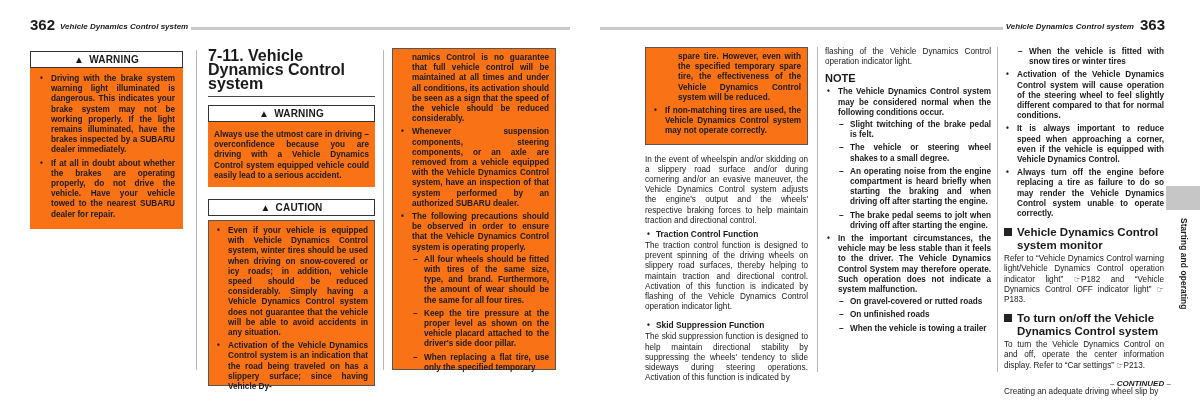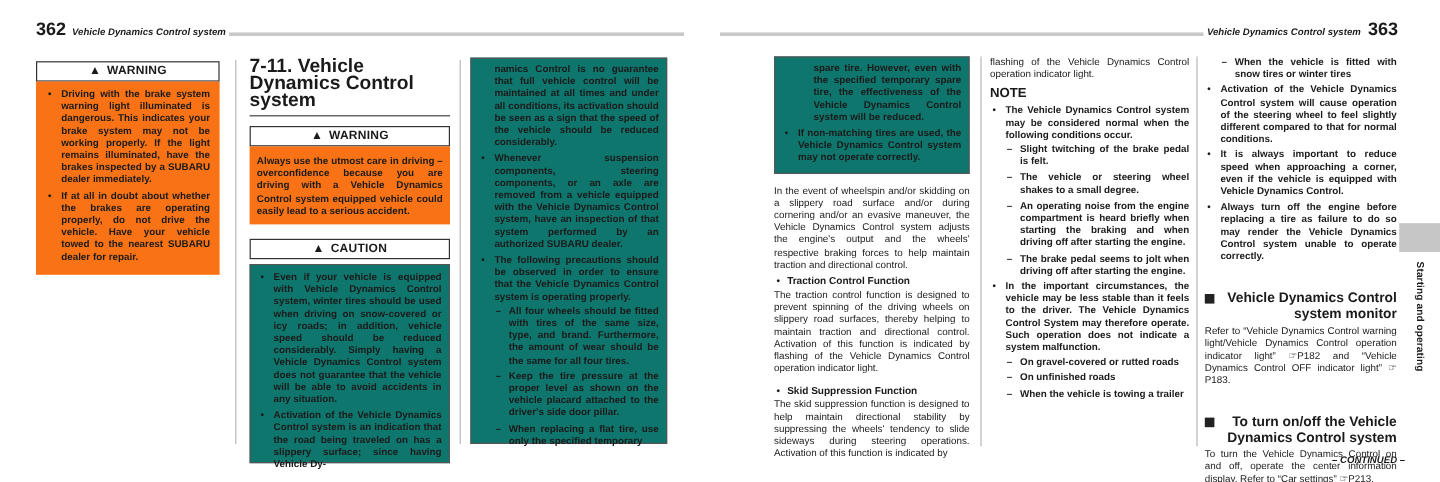--- a/index.html
+++ b/index.html
@@ -19,40 +19,40 @@
   .hdr-left .hdr-title { margin-left: 5px; }
   .hdr-right .hdr-title { margin-right: 6px; }
   .hdr-bar { height: 3px; background: #c9c9c9; margin-bottom: 2px; }
   .hdr-left .hdr-bar { flex: 1; margin-left: 3px; }
   .hdr-right .hdr-bar { flex: 1; margin-right: 3px; }
 
   
   .box-head { border: 1px solid #333; background: #fff; height: 17px; display: flex; align-items: center; justify-content: center; font-size: 10px; font-weight: bold; letter-spacing: 0.2px; }
   .box-head .tri { margin-right: 5px; font-size: 10px; }
   .box-body { background: #f97316; padding: 6px 8px 6px 8px; }
-  .box-body.bordered { background: #0f766e; border: 1px solid #555; }
+  .box-body.bordered { background: #f97316; border: 1px solid #555; }
 
   .bt { font-weight: bold; font-size: 8.2px; line-height: 10.2px; text-align: justify; }
   .rt { font-size: 8.2px; line-height: 10.2px; text-align: justify; }
 
   ul.b { list-style: none; }
   ul.b > li { position: relative; padding-left: 13px; margin-bottom: 3px; }
   ul.b > li::before { content: "\2022"; position: absolute; left: 2px; top: 0; }
   ul.d { list-style: none; margin-top: 2px; }
   ul.d > li { position: relative; padding-left: 12px; margin-bottom: 3px; }
   ul.d > li::before { content: "\2013"; position: absolute; left: 1px; top: 0; }
 
   .col { position: absolute; }
   .vrule { position: absolute; width: 1px; background: #b8b8b8; }
 
   .section-title { font-weight: bold; font-size: 16px; line-height: 14px; padding-bottom: 5px; border-bottom: 1px solid #444; margin-bottom: 8px; }
   .note-title { font-weight: bold; font-size: 11px; margin: 5px 0 3px 0; }
   .sub-h { font-weight: bold; font-size: 8.4px; margin: 3px 0 2px 0; padding-left: 2px; }
   .sub-h .dot { margin-right: 6px; }
-  .sq-h { font-weight: bold; font-size: 11.5px; line-height: 12.5px; display: flex; margin: 24px 0 3px 0; text-align: right; }
+  .sq-h { font-weight: bold; font-size: 11.5px; line-height: 12.5px; display: flex; margin: 7px 0 3px 0; }
   .sq-h .sq { width: 8px; height: 8px; background: #222; margin: 2px 5px 0 0; flex: none; }
 
   .side-tab-block { position: absolute; left: 1166px; top: 186px; width: 34px; height: 24px; background: #c6c6c6; }
   .side-tab-text { position: absolute; left: 1179px; top: 218px; writing-mode: vertical-rl; font-size: 8.4px; font-weight: bold; letter-spacing: 0.1px; }
   .continued { position: absolute; left: 1110px; top: 379px; font-size: 8px; font-style: italic; font-weight: bold; }
 </style>
 </head>
 <body>
 
 <div class="page page-left">

